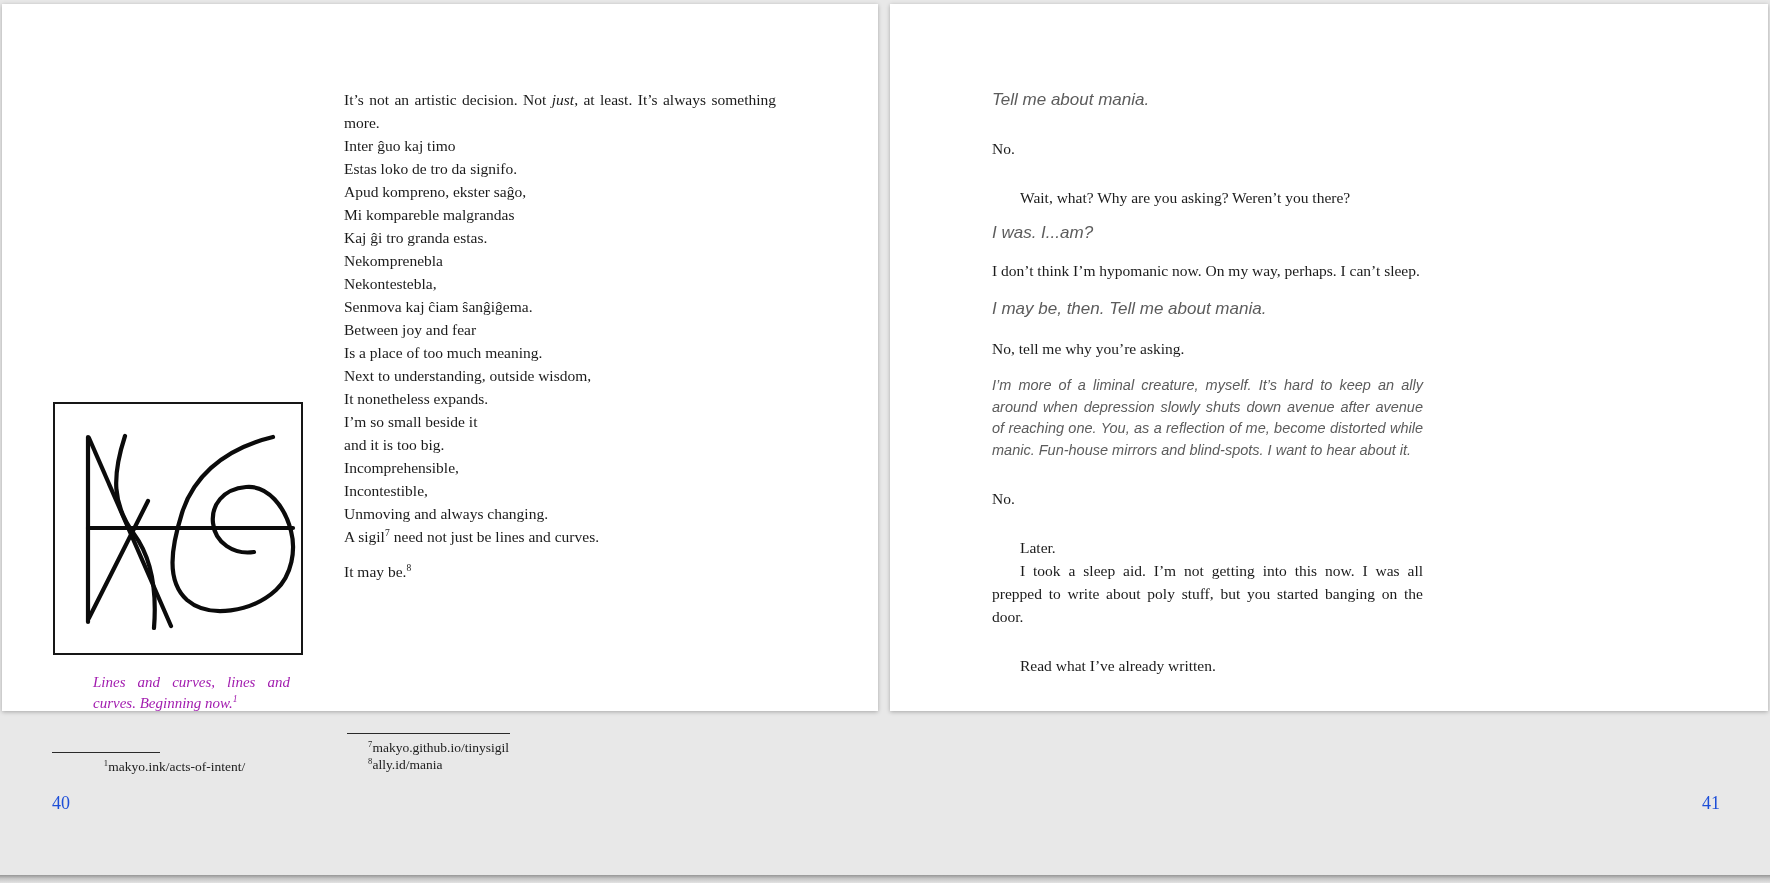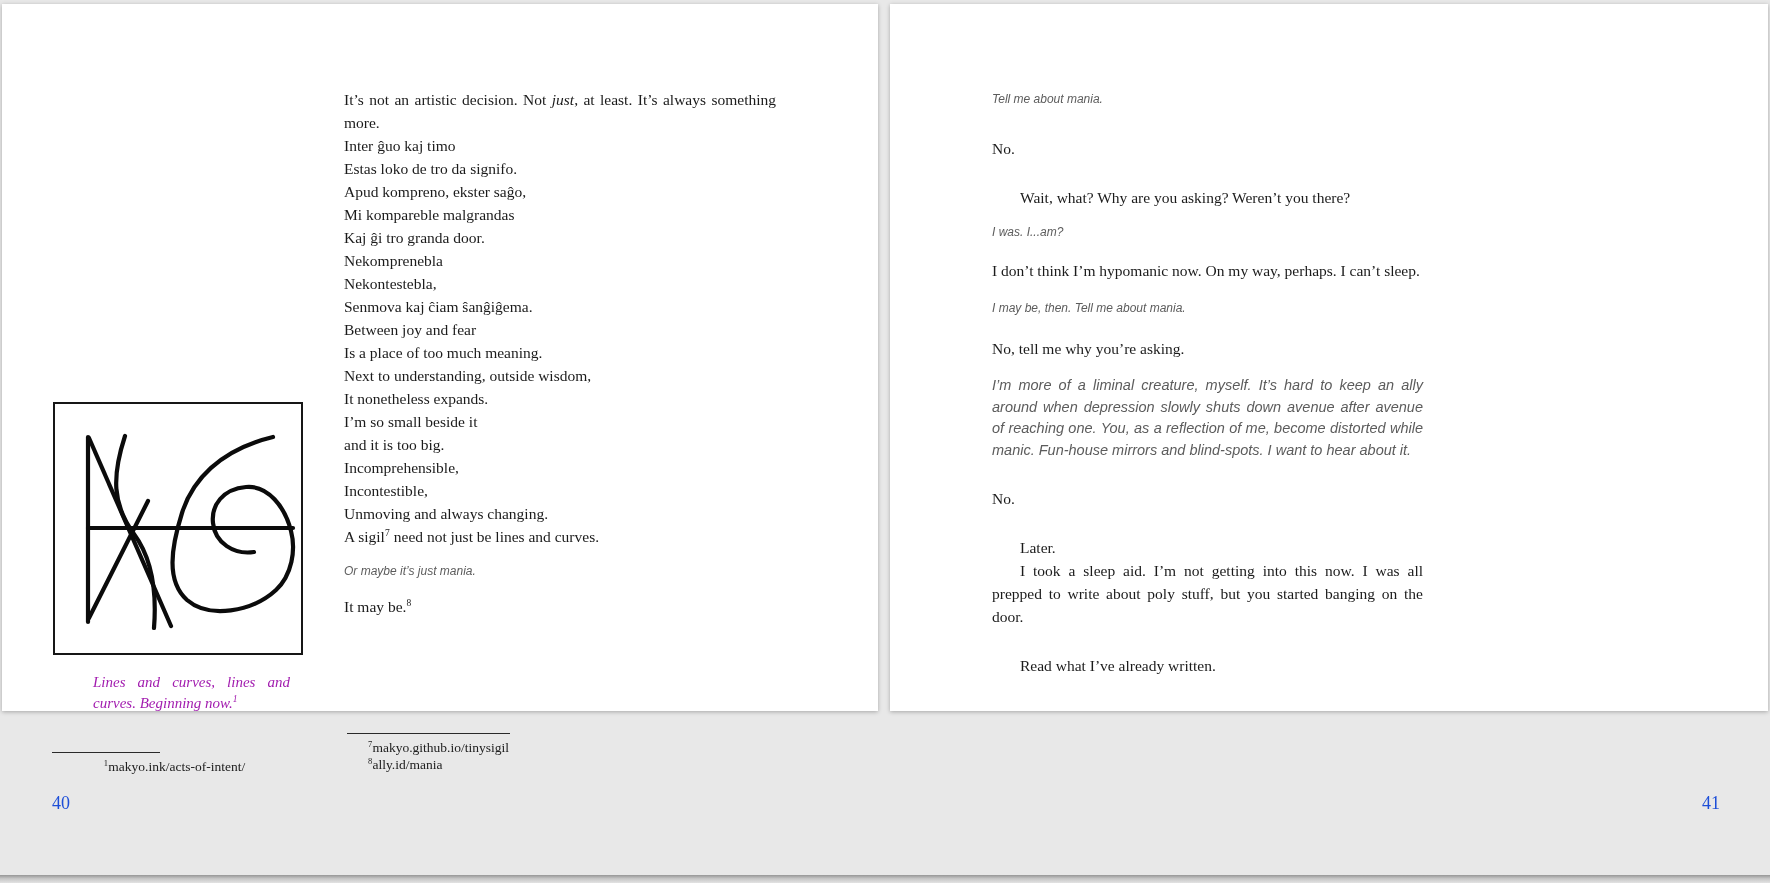--- a/index.html
+++ b/index.html
@@ -24,21 +24,21 @@
     font-size:15.5px;line-height:23px;}
   .just{text-align:justify;}
   .col-main p,.col-main .stanza{margin:0;}
   .stanza{margin-left:38px;}
   .stanza-eo{margin-top:17px;}
   .stanza-en{margin-top:18px;}
   .pline{white-space:nowrap;}
   .sigil-line{margin-top:23px;}
   sup{font-size:9.5px;line-height:0;vertical-align:super;letter-spacing:.2px;}
   .ally{font-family:"Liberation Sans",sans-serif;font-style:italic;color:#5c5c5c;}
-  .ally-single{margin-top:12px !important;margin-left:42px;font-size:12px;}
+  .ally-single{margin-top:12px !important;margin-left:42px;font-size:17px;}
   .itmaybe{margin-top:12px !important;}
 
   .sigil-figure{position:absolute;left:51px;top:398px;margin:0;}
   .sigil-frame{width:250px;height:253px;box-sizing:border-box;border:2px solid #161616;background:#fff;}
   .sigil-frame svg{display:block;width:246px;height:249px;}
 
   .caption{position:absolute;left:91px;top:668px;width:197px;
     font-style:italic;font-size:15px;line-height:21px;color:#a21caf;}
   .cap1{display:block;text-align:justify;text-align-last:justify;}
   .cap2{display:block;}
@@ -80,41 +80,40 @@
 <div class="page page-left">
 
   <div class="col-main">
     <p class="just"><span>It’s not an artistic decision. Not </span><i>just</i><span>, at least. It’s always something more.</span></p>
 
     <div class="stanza stanza-eo">
         <div class="pline">Inter ĝuo kaj timo</div>
         <div class="pline">Estas loko de tro da signifo.</div>
         <div class="pline">Apud kompreno, ekster saĝo,</div>
         <div class="pline">Mi kompareble malgrandas</div>
-        <div class="pline">Kaj ĝi tro granda door.</div>
+        <div class="pline">Kaj ĝi tro granda estas.</div>
         <div class="pline">Nekomprenebla</div>
         <div class="pline">Nekontestebla,</div>
         <div class="pline">Senmova kaj ĉiam ŝanĝiĝema.</div>
       </div>
 
     <div class="stanza stanza-en">
         <div class="pline">Between joy and fear</div>
         <div class="pline">Is a place of too much meaning.</div>
         <div class="pline">Next to understanding, outside wisdom,</div>
         <div class="pline">It nonetheless expands.</div>
         <div class="pline">I’m so small beside it</div>
         <div class="pline">and it is too big.</div>
         <div class="pline">Incomprehensible,</div>
         <div class="pline">Incontestible,</div>
         <div class="pline">Unmoving and always changing.</div>
       </div>
 
     <p class="sigil-line"><span>A sigil</span><sup>7</sup><span> need not just be lines and curves.</span></p>
 
-    <p class="ally ally-single">Or maybe it’s just mania.</p>
 
     <p class="itmaybe"><span>It may be.</span><sup>8</sup></p>
   </div>
 
   <figure class="sigil-figure">
     <div class="sigil-frame">
       <svg viewBox="0 0 246 249" fill="none" stroke="#0b0b0b" stroke-width="4.2" stroke-linecap="round">
         <line x1="33" y1="33" x2="33" y2="218"></line>
         <line x1="34" y1="34" x2="116" y2="222"></line>
         <line x1="93" y1="97" x2="34" y2="214"></line>

